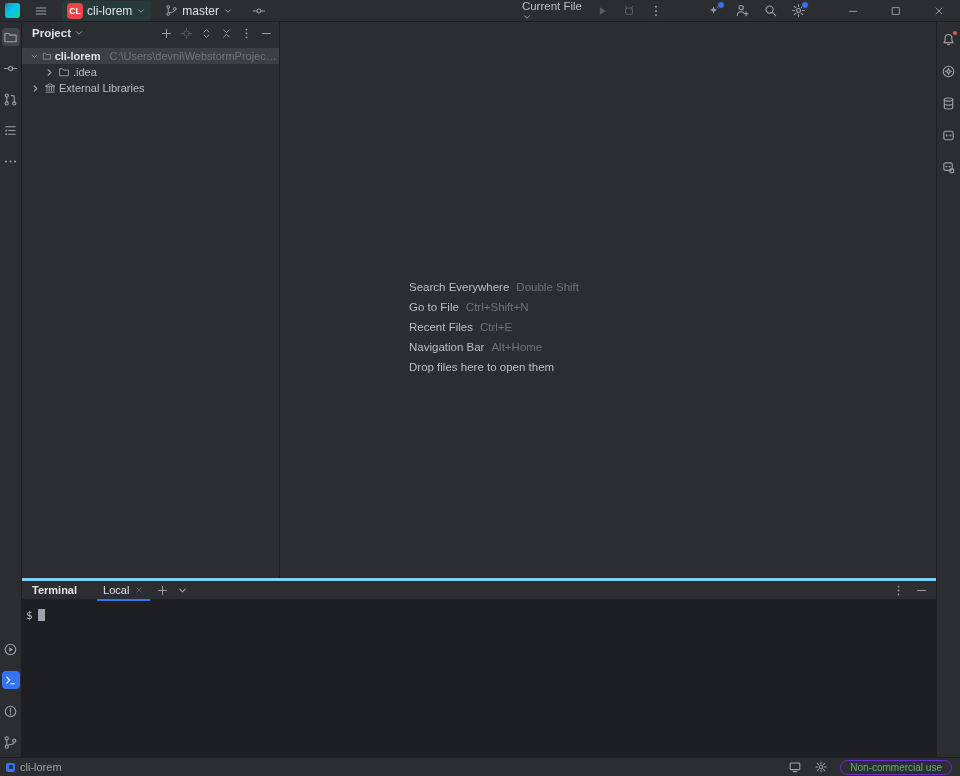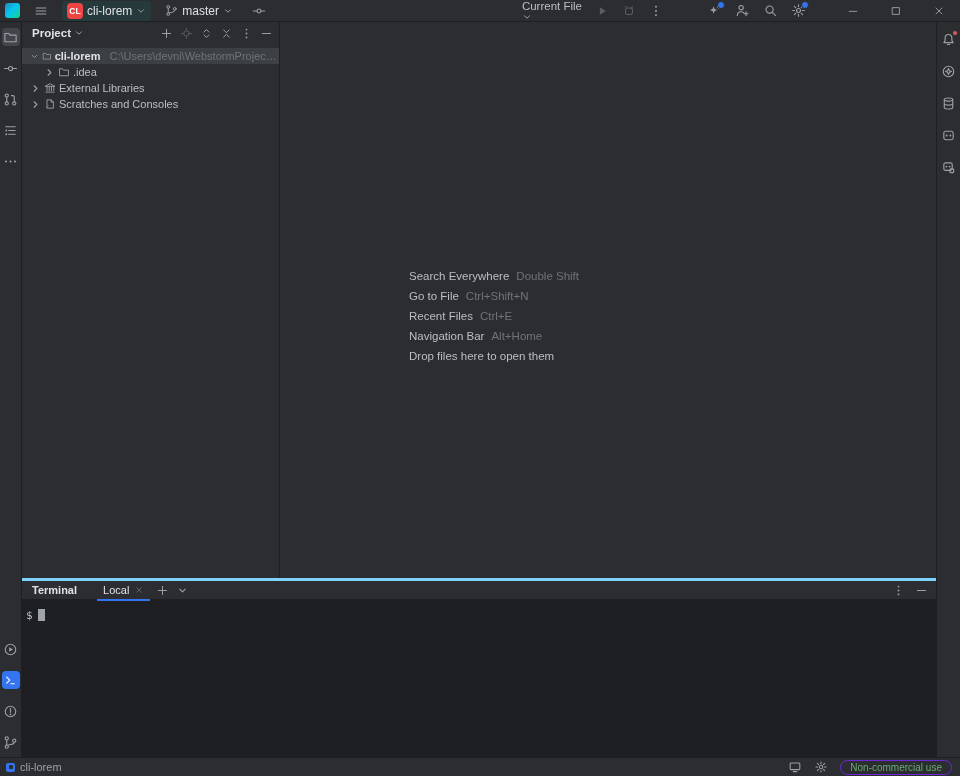--- a/index.html
+++ b/index.html
@@ -57,21 +57,21 @@
   .pp-actions { margin-left:auto; display:flex; align-items:center; gap:7px; }
   .tree { padding-top:4px; font-size:11px; color:#bcbec4; }
   .tree-row { height:16px; display:flex; align-items:center; gap:3px; padding-left:8px; white-space:nowrap; }
   .tree-row.selected { background:#3d4043; }
   .tree-row .lbl-b { font-weight:bold; color:#dfe1e5; }
   .tree-row .path { color:#6f737a; margin-left:6px; overflow:hidden; text-overflow:ellipsis; }
   .ind-1 { padding-left:22px; }
 
   
   .editor { flex:1; position:relative; background:#2b2d30; }
-  .shortcuts { position:absolute; left:129px; top:244px; }
+  .shortcuts { position:absolute; left:129px; top:255px; }
   .sc-row { height:20px; display:flex; align-items:center; font-size:11.5px; }
   .sc-label { color:#bcbec4; }
   .sc-keys { color:#6f737a; margin-left:7px; }
 
   
   .terminal { height:179px; flex:0 0 179px; display:flex; flex-direction:column; background:#2b2d30; }
   .term-header { height:21px; display:flex; align-items:center; padding:0 8px 0 10px;
     border-top:3px solid #7dd3fc; }
   .term-title { font-size:11px; font-weight:600; color:#dfe1e5; margin-right:20px; }
   .term-tab { position:relative; height:21px; display:flex; align-items:center; gap:5px; padding:0 6px; }
@@ -340,31 +340,20 @@
             </div>
             <div class="tree-row">
               <svg width="11" height="11" viewBox="0 0 12 12">
                   <path class="ic" d="M4.5 3l3 3-3 3"></path>
                 </svg>
               <svg width="12" height="12" viewBox="0 0 16 16">
                   <path class="ic" d="M2.5 13.5h11M4 6v5.5M7 6v5.5M10 6v5.5M13 6v5.5M2 5.5L8 2.2l6 3.3z"></path>
                 </svg>
               <span>External Libraries</span>
             </div>
-            <div class="tree-row">
-              <svg width="11" height="11" viewBox="0 0 12 12">
-                  <path class="ic" d="M4.5 3l3 3-3 3"></path>
-                </svg>
-              <svg width="12" height="12" viewBox="0 0 16 16">
-                  <path class="ic" d="M4.5 2.5h5l3 3v8h-8z"></path>
-                  <path class="ic" d="M9.5 2.5v3h3"></path>
-                  <path class="ic" style="stroke:#57965c" d="M3 13l3-3"></path>
-                </svg>
-              <span>Scratches and Consoles</span>
-            </div>
           </div>
         </div>
 
         <div class="editor">
           <div class="shortcuts">
             <div class="sc-row">
               <span class="sc-label">Search Everywhere</span>
               <span class="sc-keys">Double Shift</span>
             </div>
             <div class="sc-row">

